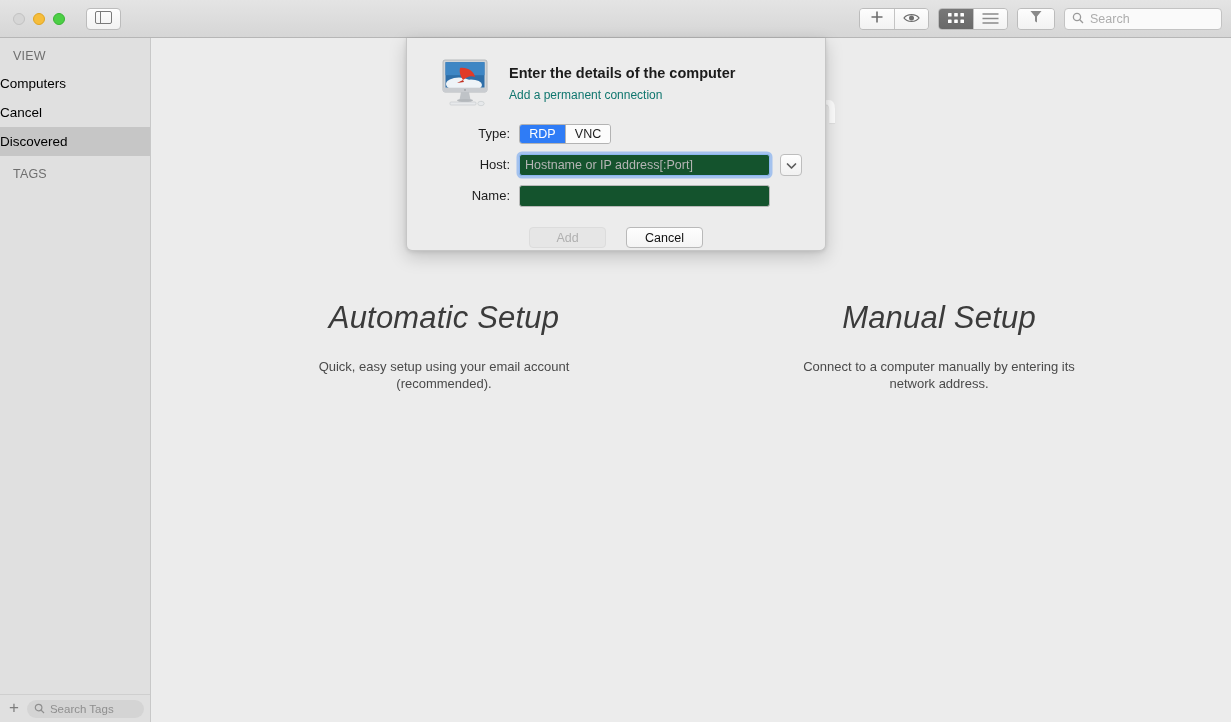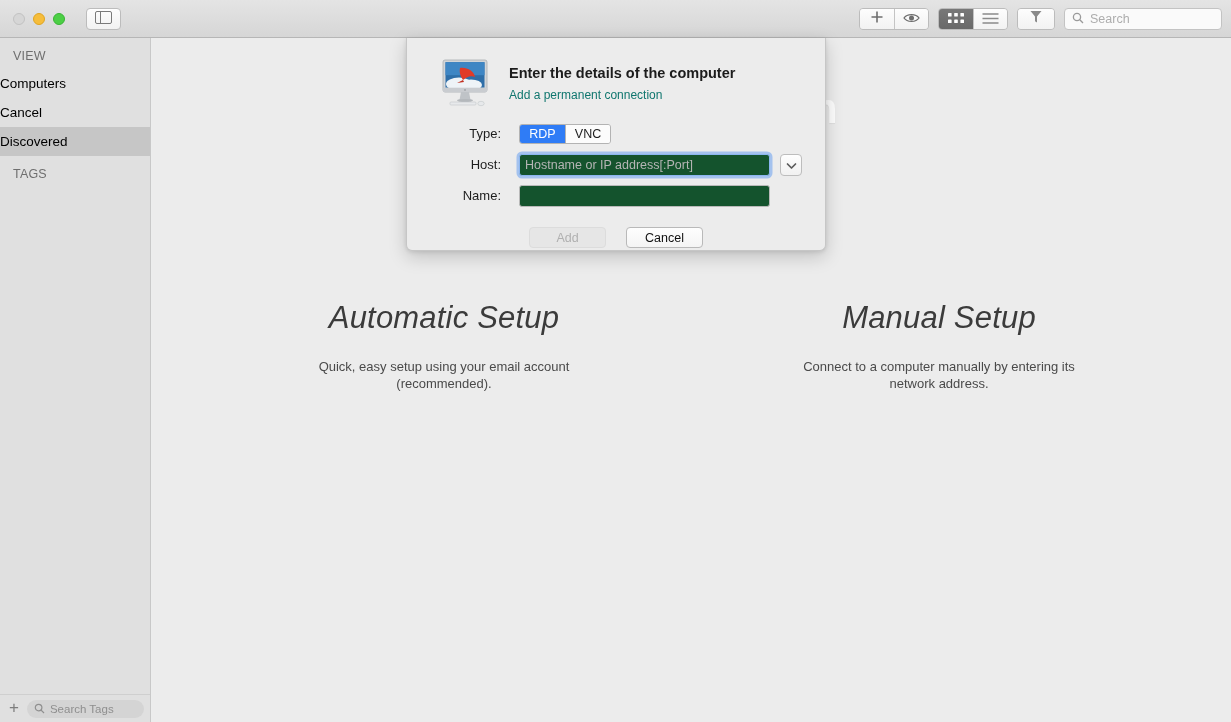--- a/index.html
+++ b/index.html
@@ -120,21 +120,21 @@
     box-shadow: 0 6px 18px rgba(0,0,0,.18), 0 1px 4px rgba(0,0,0,.10);
   }
   .sheet-head { display: flex; padding: 20px 0 0 30px; gap: 16px; }
   .mac-icon { width: 56px; height: 50px; flex: 0 0 56px; }
   .sheet-title { font-size: 14.5px; font-weight: bold; color: #1c1c1c; padding-top: 7px; }
   .sheet-sub { font-size: 12px; color: #0f766e; margin-top: 7px; }
 
   .form { margin-top: 10px; }
   .frow { display: flex; align-items: center; height: 31px; }
   .flabel {
-    width: 112px; text-align: right; padding-right: 18px;
+    width: 112px; text-align: right; padding-right: 9px;
     font-size: 13px; color: #1d1d1d;
   }
   .seg-type { display: flex; height: 20px; border: 1px solid #b3b3b3; border-radius: 3px; overflow: hidden; }
   .type-opt {
     min-width: 45px; padding: 0 8px; font-size: 12.5px;
     display: flex; align-items: center; justify-content: center;
     background: #fcfcfc; color: #1d1d1d;
   }
   .type-opt.active { background: #2f7cf6; color: #fff; }
   .type-opt + .type-opt { border-left: 1px solid #b3b3b3; }

